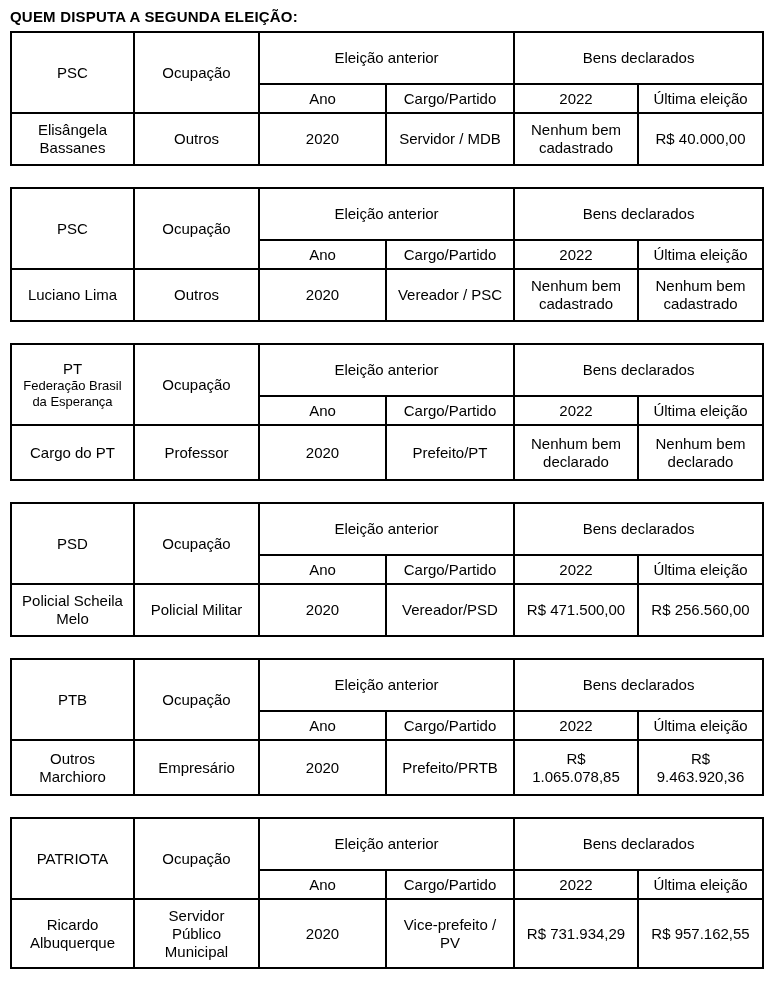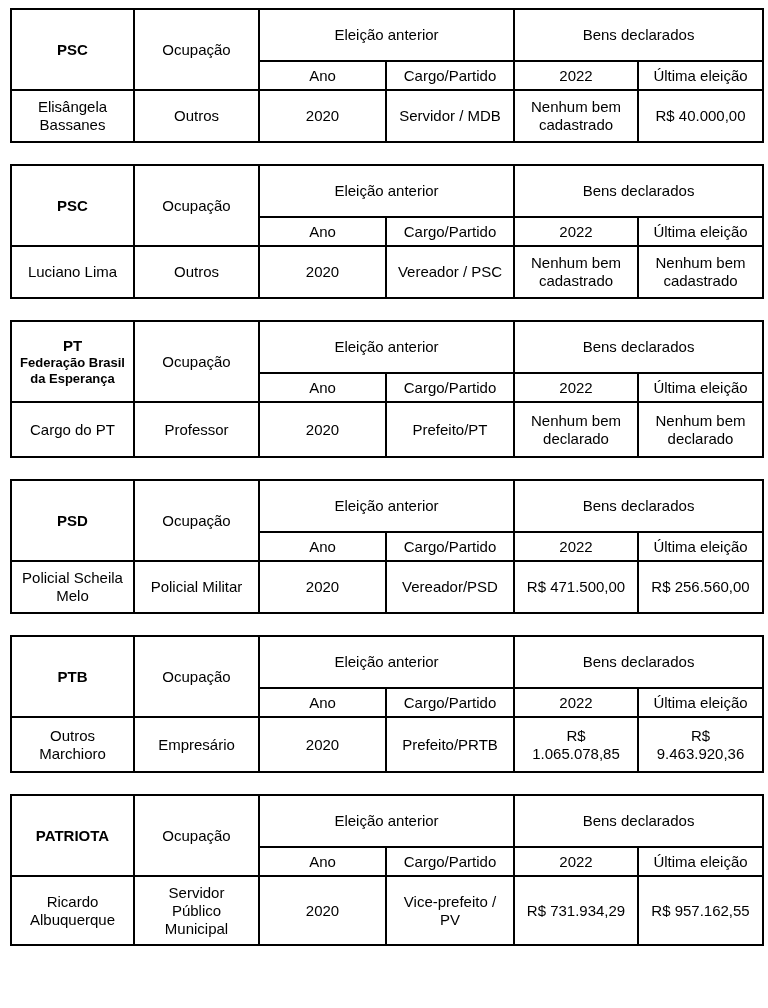--- a/index.html
+++ b/index.html
@@ -43,37 +43,38 @@
   col.c3 { width: 127px; }
   col.c4 { width: 128px; }
   col.c5 { width: 124px; }
   col.c6 { width: 125px; }
   tr.hr1 td { height: 52px; }
   tr.hr2 td { height: 29px; }
   tr.dr52 td { height: 52px; }
   tr.dr55 td { height: 55px; }
   tr.dr69 td { height: 69px; }
   td.party {
-    font-weight: bold;
+    font-weight: normal;
     margin-top: 40px;
   }
   td.party .party-sub {
     display: block;
     font-size: 13px;
     line-height: 16px;
   }
   td.al-left  { text-align: left; }
   td.al-right { text-align: right; }
   td.al-center { text-align: center; }
 </style>
 </head>
 <body>
 
 <div class="page">
 
+  <div class="doc-title">QUEM DISPUTA A SEGUNDA ELEIÇÃO:</div>
 
   <table class="cand-table">
     <colgroup>
         <col class="c1">
         <col class="c2">
         <col class="c3">
         <col class="c4">
         <col class="c5">
         <col class="c6">
       </colgroup>

